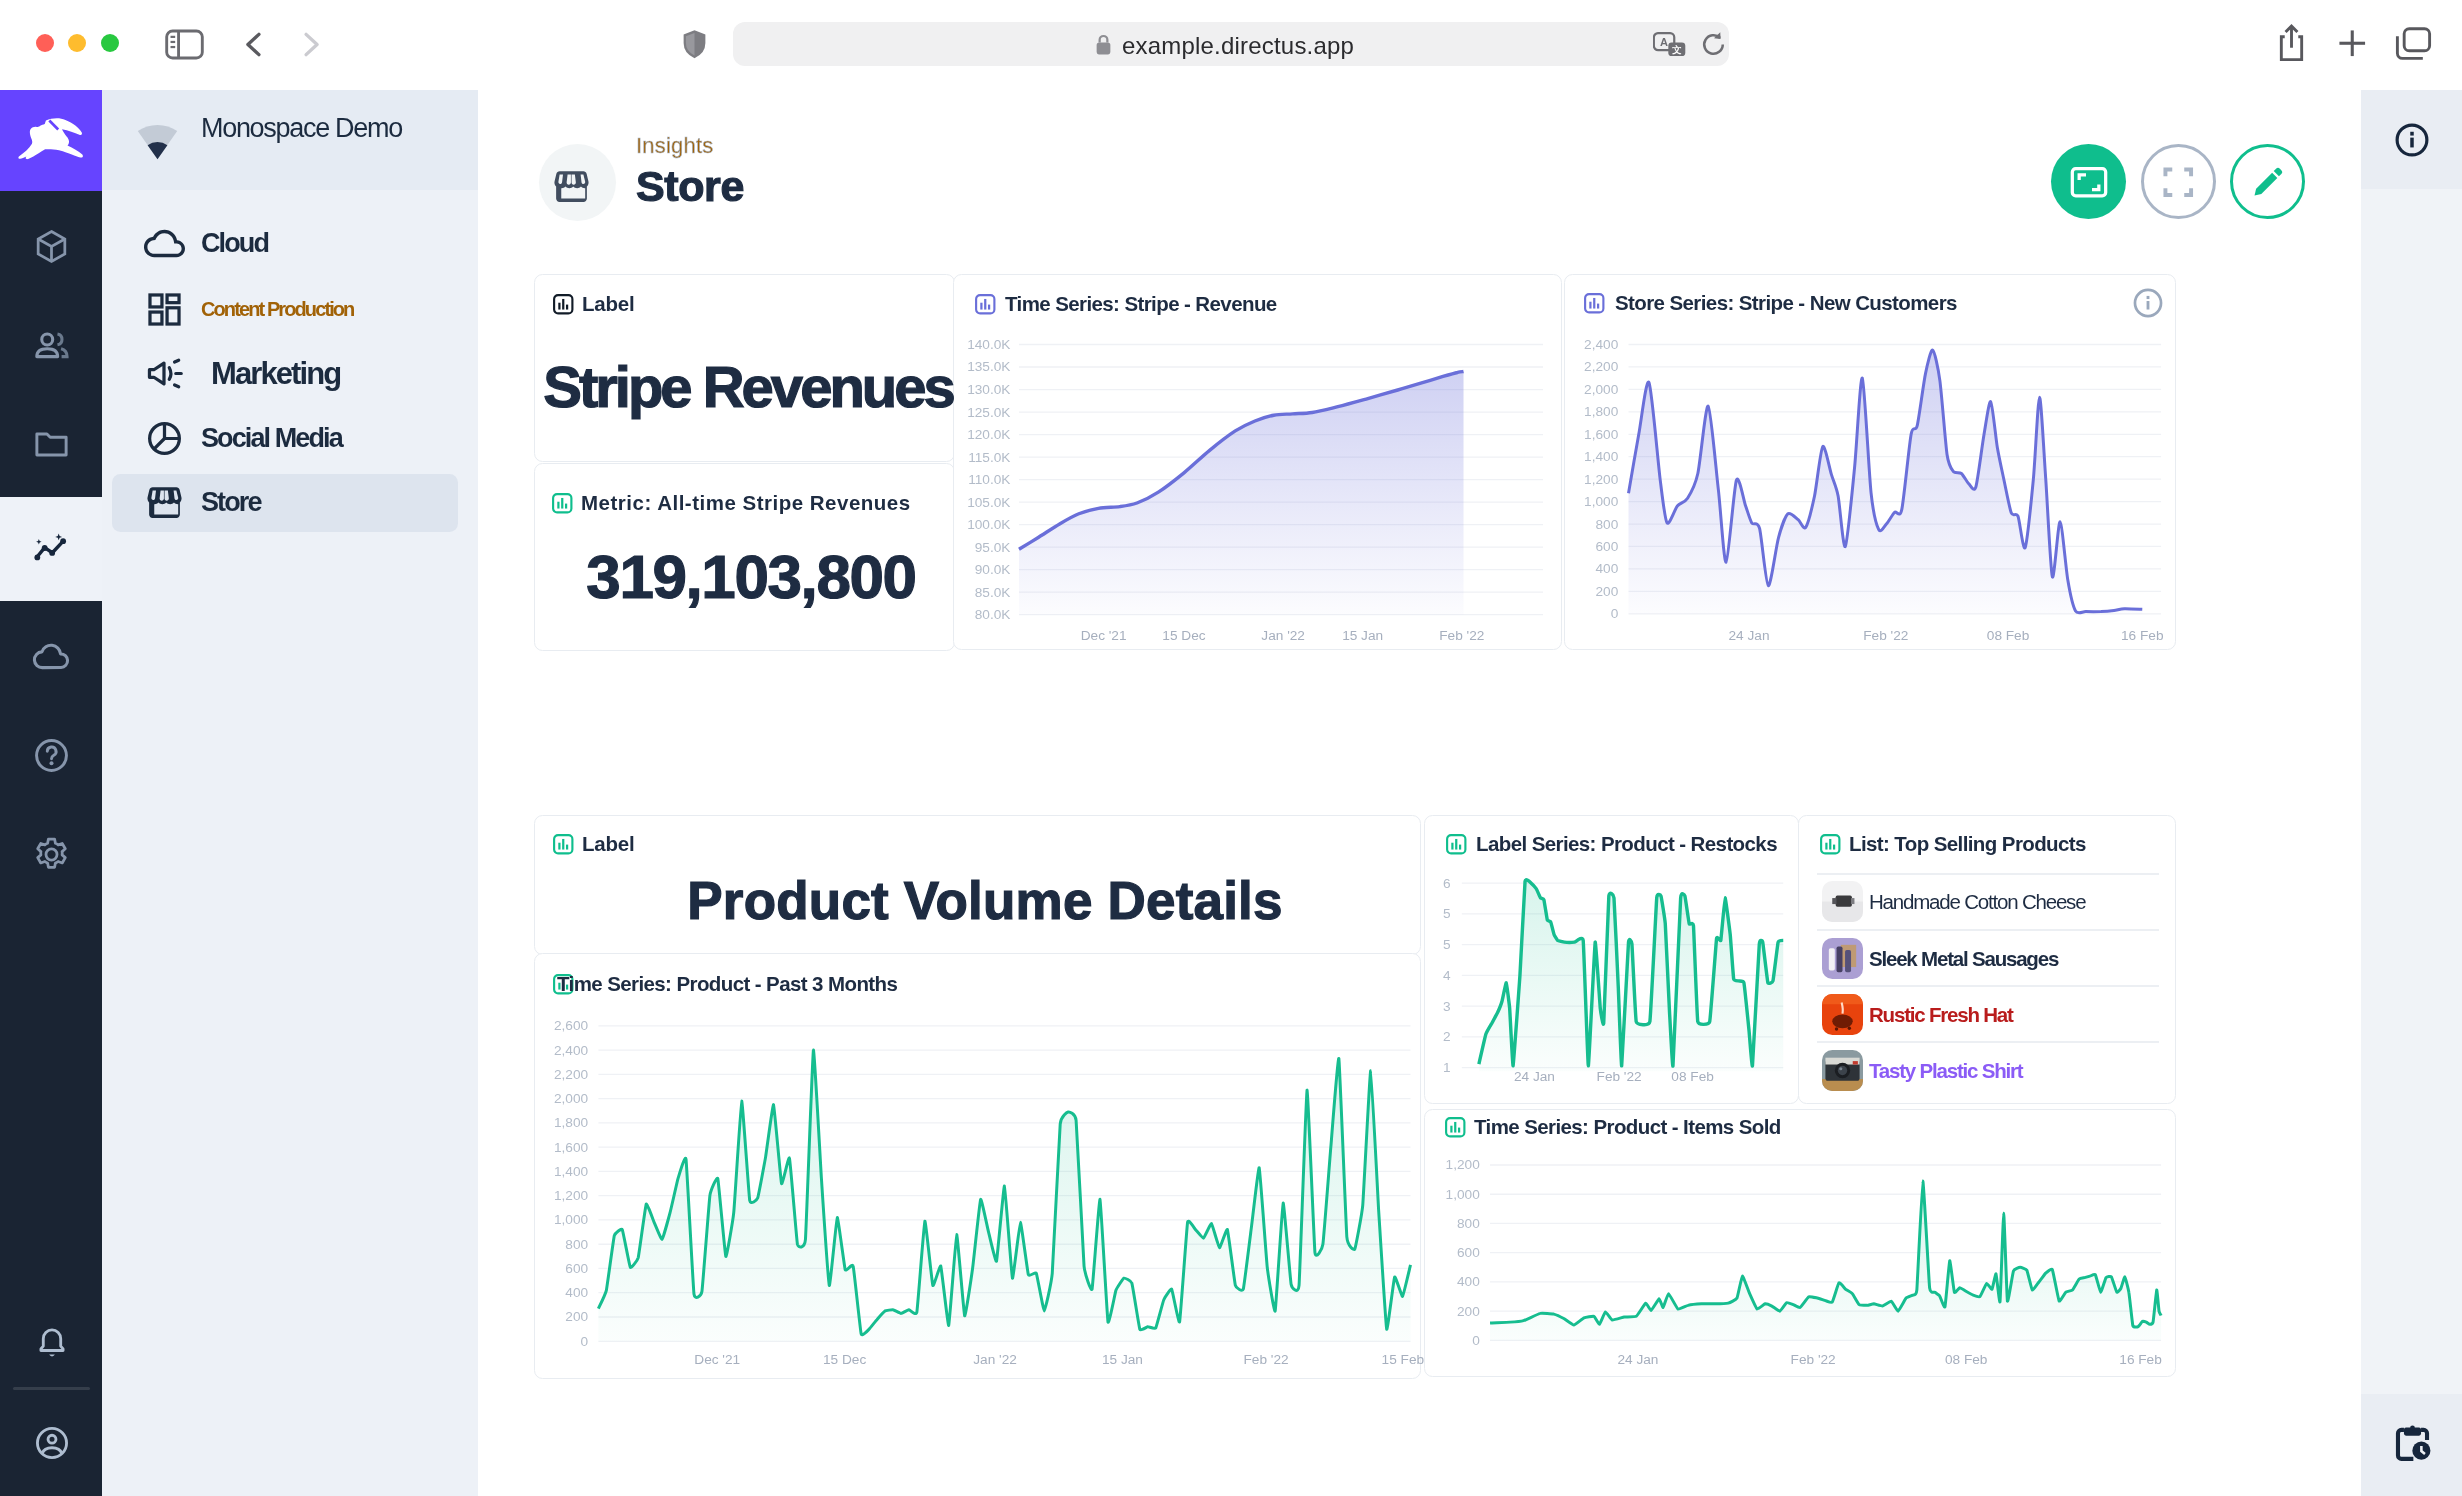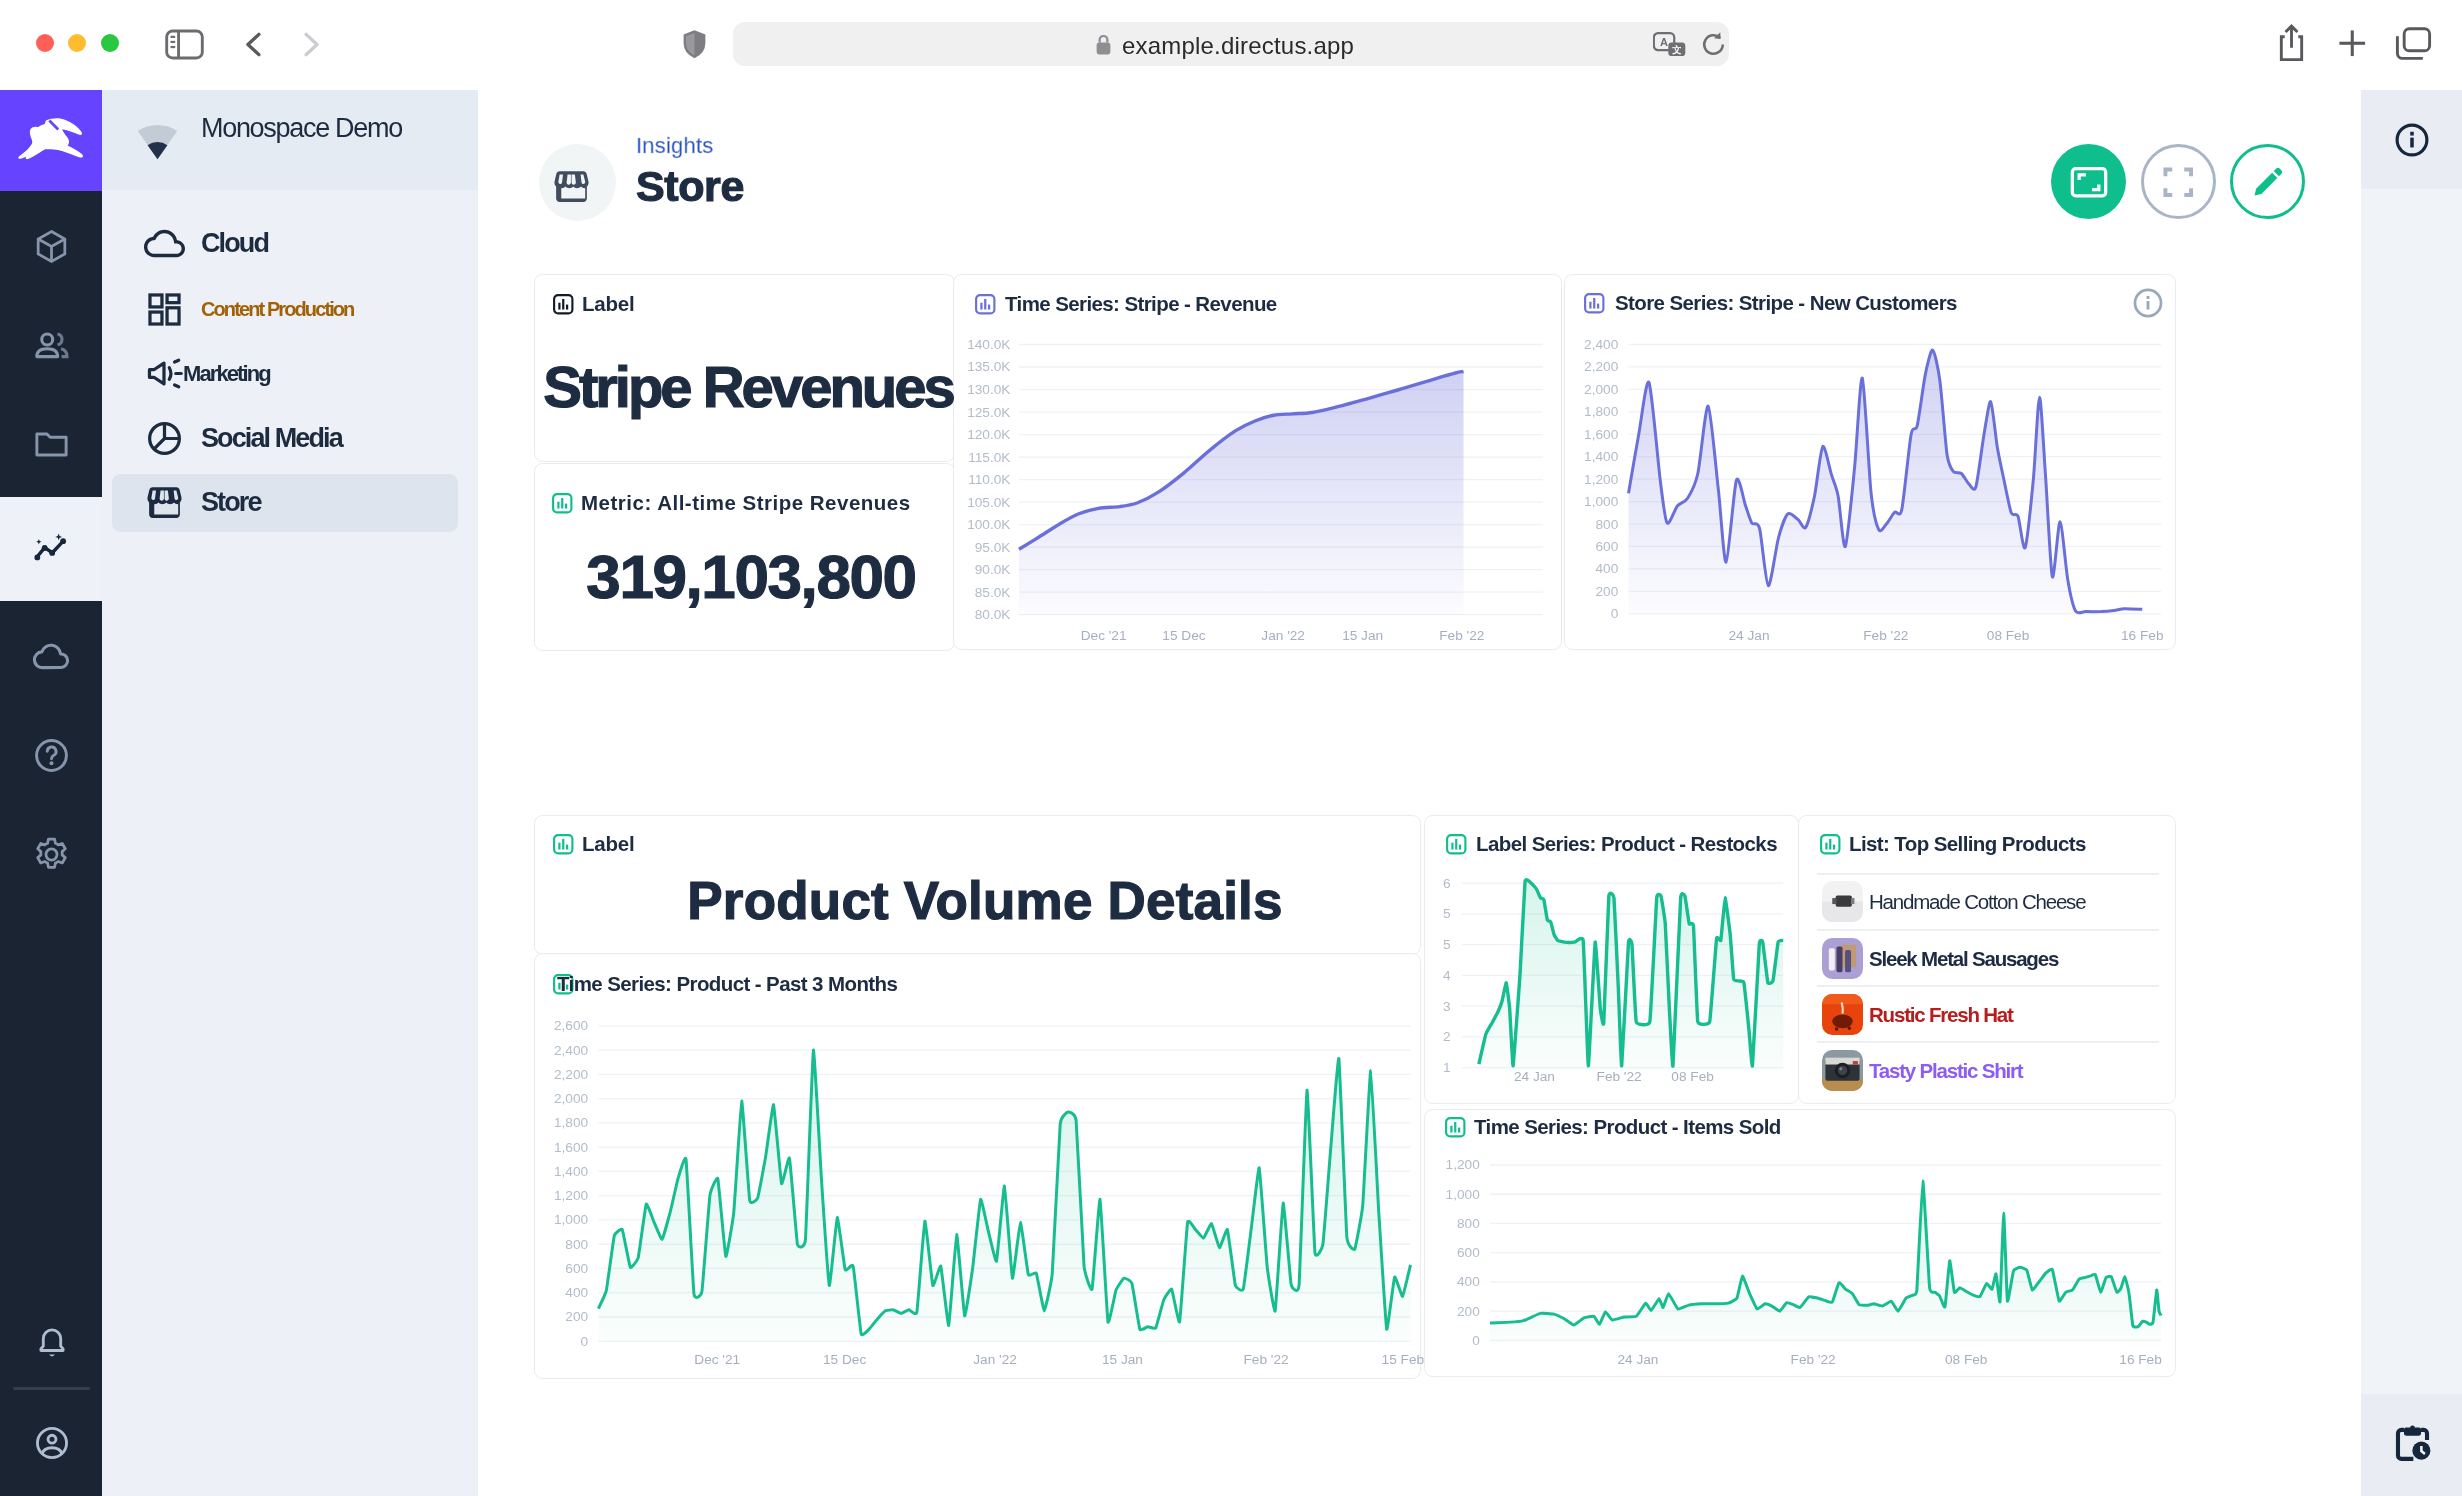--- a/index.html
+++ b/index.html
@@ -131,21 +131,21 @@
    <rect x="13.5" y="3.5" width="7" height="4.5" fill="none" stroke="#1c2b3f" stroke-width="1.9"></rect>
    <rect x="3.5" y="13.5" width="7" height="7" fill="none" stroke="#1c2b3f" stroke-width="1.9"></rect>
    <rect x="13.5" y="11" width="7" height="9.5" fill="none" stroke="#1c2b3f" stroke-width="1.9"></rect>
   </svg>
 <div class="abs" style="left:201px;top:294px;font-size:20px;line-height:31px;color:#a16207;font-weight:bold;letter-spacing:-1.9px">Content Production</div>
 
 <svg class="abs" style="left:144px;top:353px" width="41" height="41" viewBox="0 0 24 24">
     <path d="M3.2 9.8 v4.4 h2.6 l5.9 3.9 V5.9 l-5.9 3.9 Z" fill="none" stroke="#1c2b3f" stroke-width="1.9" stroke-linejoin="round"></path>
    <path d="M14.8 8.6 q1.9 3.4 0 6.8 M17.9 5.3 l2.4 -1.1 M18.6 12 h3.2 M17.9 18.7 l2.4 1.1" fill="none" stroke="#1c2b3f" stroke-width="1.9" stroke-linecap="round"></path>
   </svg>
-<div class="abs" style="left:183px;top:358px;font-size:22px;line-height:31px;color:#1c2b3f;font-weight:bold;letter-spacing:-1.9px">Marketing</div>
+<div class="abs" style="left:211px;top:358px;font-size:31px;line-height:31px;color:#1c2b3f;font-weight:bold;letter-spacing:-1.9px">Marketing</div>
 
 <svg class="abs" style="left:144px;top:418px" width="41" height="41" viewBox="0 0 24 24">
     <circle cx="12" cy="12" r="8.7" fill="none" stroke="#1c2b3f" stroke-width="1.9"></circle>
    <path d="M12 3.3 V12 H20.7 M12 12 L5.8 18.2" fill="none" stroke="#1c2b3f" stroke-width="1.9"></path>
   </svg>
 <div class="abs" style="left:201px;top:423px;font-size:27px;line-height:31px;color:#1c2b3f;font-weight:bold;letter-spacing:-1.9px">Social Media</div>
 <div class="abs" style="left:112px;top:474px;width:346px;height:58px;background:#dde4ee;border-radius:8.5px"></div>
 <svg class="abs" style="left:144px;top:482px" width="41" height="41" viewBox="0 0 24 24">
     <path d="M21.9 8.89l-1.05-4.37c-.22-.9-1-1.52-1.91-1.52H5.05c-.9 0-1.69.63-1.9 1.52L2.1 8.89c-.24 1.02-.02 2.06.62 2.88.08.11.19.19.28.29V19c0 1.1.9 2 2 2h14c1.1 0 2-.9 2-2v-6.94c.09-.09.2-.18.28-.28.64-.82.87-1.87.62-2.89zM7.02 5l-.54 4.52c-.06.59-.51 1.04-1.04 1.04-.46 0-.75-.27-.86-.43-.22-.31-.31-.71-.22-1.09L5.05 5h1.97zm11.93 0l1.03 4.04c.1.39 0 .78-.22 1.09-.11.16-.4.43-.86.43-.53 0-.98-.45-1.04-1.04L17.33 5h1.62zm-4.97 0l.55 4.52c.05.39-.07.78-.33 1.07-.22.26-.54.41-.95.41-.67 0-1.22-.59-1.22-1.31V5h1.95zM9.71 5h1.95v4.69c0 .72-.55 1.31-1.29 1.31-.35 0-.66-.15-.89-.41-.25-.29-.37-.68-.32-1.07L9.71 5zM6 19v-6.03c.08.01.15.03.23.03.87 0 1.66-.36 2.24-.95.6.6 1.4.95 2.31.95.87 0 1.65-.36 2.23-.93.59.57 1.39.93 2.29.93.84 0 1.64-.35 2.24-.95.58.59 1.37.95 2.24.95.08 0 .15-.02.23-.03V19H6z" fill="#1c2b3f"></path>
   </svg>
@@ -165,21 +165,21 @@
  <circle cx="12" cy="2.9" r="1.4" fill="#16263c"></circle>
  <circle cx="17.2" cy="16.2" r="5.3" fill="#16263c"></circle>
  <path d="M17.2 13.5 v2.9 l2.1 1.7" fill="none" stroke="#eef1f5" stroke-width="1.5"></path>
 </svg>
 
 <div class="abs" style="left:478px;top:90px;width:1883px;height:1406px;background:#fff"></div>
 <div class="abs" style="left:539px;top:144px;width:77px;height:77px;border-radius:50%;background:#f2f5f6"></div>
 <svg class="abs" style="left:551px;top:166px" width="41" height="41" viewBox="0 0 24 24">
  <path d="M21.9 8.89l-1.05-4.37c-.22-.9-1-1.52-1.91-1.52H5.05c-.9 0-1.69.63-1.9 1.52L2.1 8.89c-.24 1.02-.02 2.06.62 2.88.08.11.19.19.28.29V19c0 1.1.9 2 2 2h14c1.1 0 2-.9 2-2v-6.94c.09-.09.2-.18.28-.28.64-.82.87-1.87.62-2.89zM7.02 5l-.54 4.52c-.06.59-.51 1.04-1.04 1.04-.46 0-.75-.27-.86-.43-.22-.31-.31-.71-.22-1.09L5.05 5h1.97zm11.93 0l1.03 4.04c.1.39 0 .78-.22 1.09-.11.16-.4.43-.86.43-.53 0-.98-.45-1.04-1.04L17.33 5h1.62zm-4.97 0l.55 4.52c.05.39-.07.78-.33 1.07-.22.26-.54.41-.95.41-.67 0-1.22-.59-1.22-1.31V5h1.95zM9.71 5h1.95v4.69c0 .72-.55 1.31-1.29 1.31-.35 0-.66-.15-.89-.41-.25-.29-.37-.68-.32-1.07L9.71 5zM6 19v-6.03c.08.01.15.03.23.03.87 0 1.66-.36 2.24-.95.6.6 1.4.95 2.31.95.87 0 1.65-.36 2.23-.93.59.57 1.39.93 2.29.93.84 0 1.64-.35 2.24-.95.58.59 1.37.95 2.24.95.08 0 .15-.02.23-.03V19H6z" fill="#414d5f"></path>
 </svg>
-<div class="abs" style="left:636px;top:133px;font-size:22px;color:#1d4ed8;letter-spacing:0.2px;-webkit-text-stroke:0.6px #a8b7cb">Insights</div>
+<div class="abs" style="left:636px;top:133px;font-size:22px;color:#a16207;letter-spacing:0.2px;-webkit-text-stroke:0.6px #a8b7cb">Insights</div>
 <div class="big" style="left:636px;top:162px;font-size:43px;letter-spacing:-0.4px">Store</div>
 <div class="abs" style="left:2051px;top:144px;width:75px;height:75px;border-radius:50%;background:#0fbe8d"></div>
 <svg class="abs" style="left:2070px;top:166px" width="38" height="32.5" viewBox="0 0 44 38">
  <rect x="2.5" y="3" width="39" height="32" rx="4" fill="none" stroke="#fff" stroke-width="3.8"></rect>
  <path d="M10.5 16.5 v-6 h8" fill="none" stroke="#fff" stroke-width="3.8"></path>
  <path d="M33.5 21.5 v6 h-8" fill="none" stroke="#fff" stroke-width="3.8"></path>
 </svg>
 <div class="abs" style="left:2141px;top:144px;width:75px;height:75px;border-radius:50%;background:#fff;border:3.4px solid #a9b5c6"></div>
 <svg class="abs" style="left:2162px;top:166px" width="32.5" height="32.5" viewBox="0 0 38 38">
  <path d="M12 4 H4 V12 M26 4 H34 V12 M12 34 H4 V26 M26 34 H34 V26" fill="none" stroke="#a9b5c6" stroke-width="4.6"></path>

